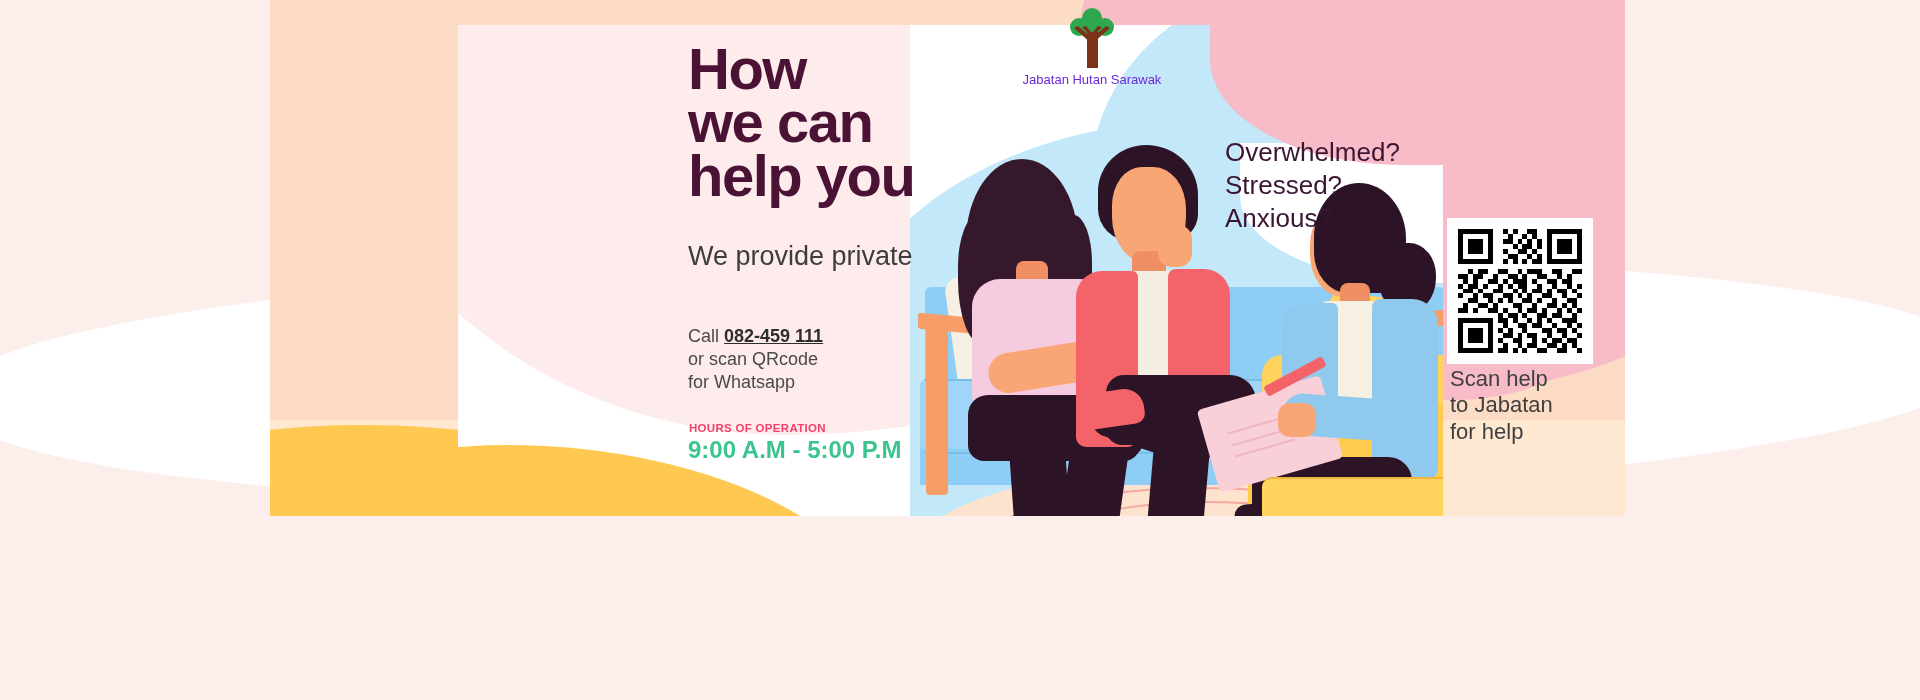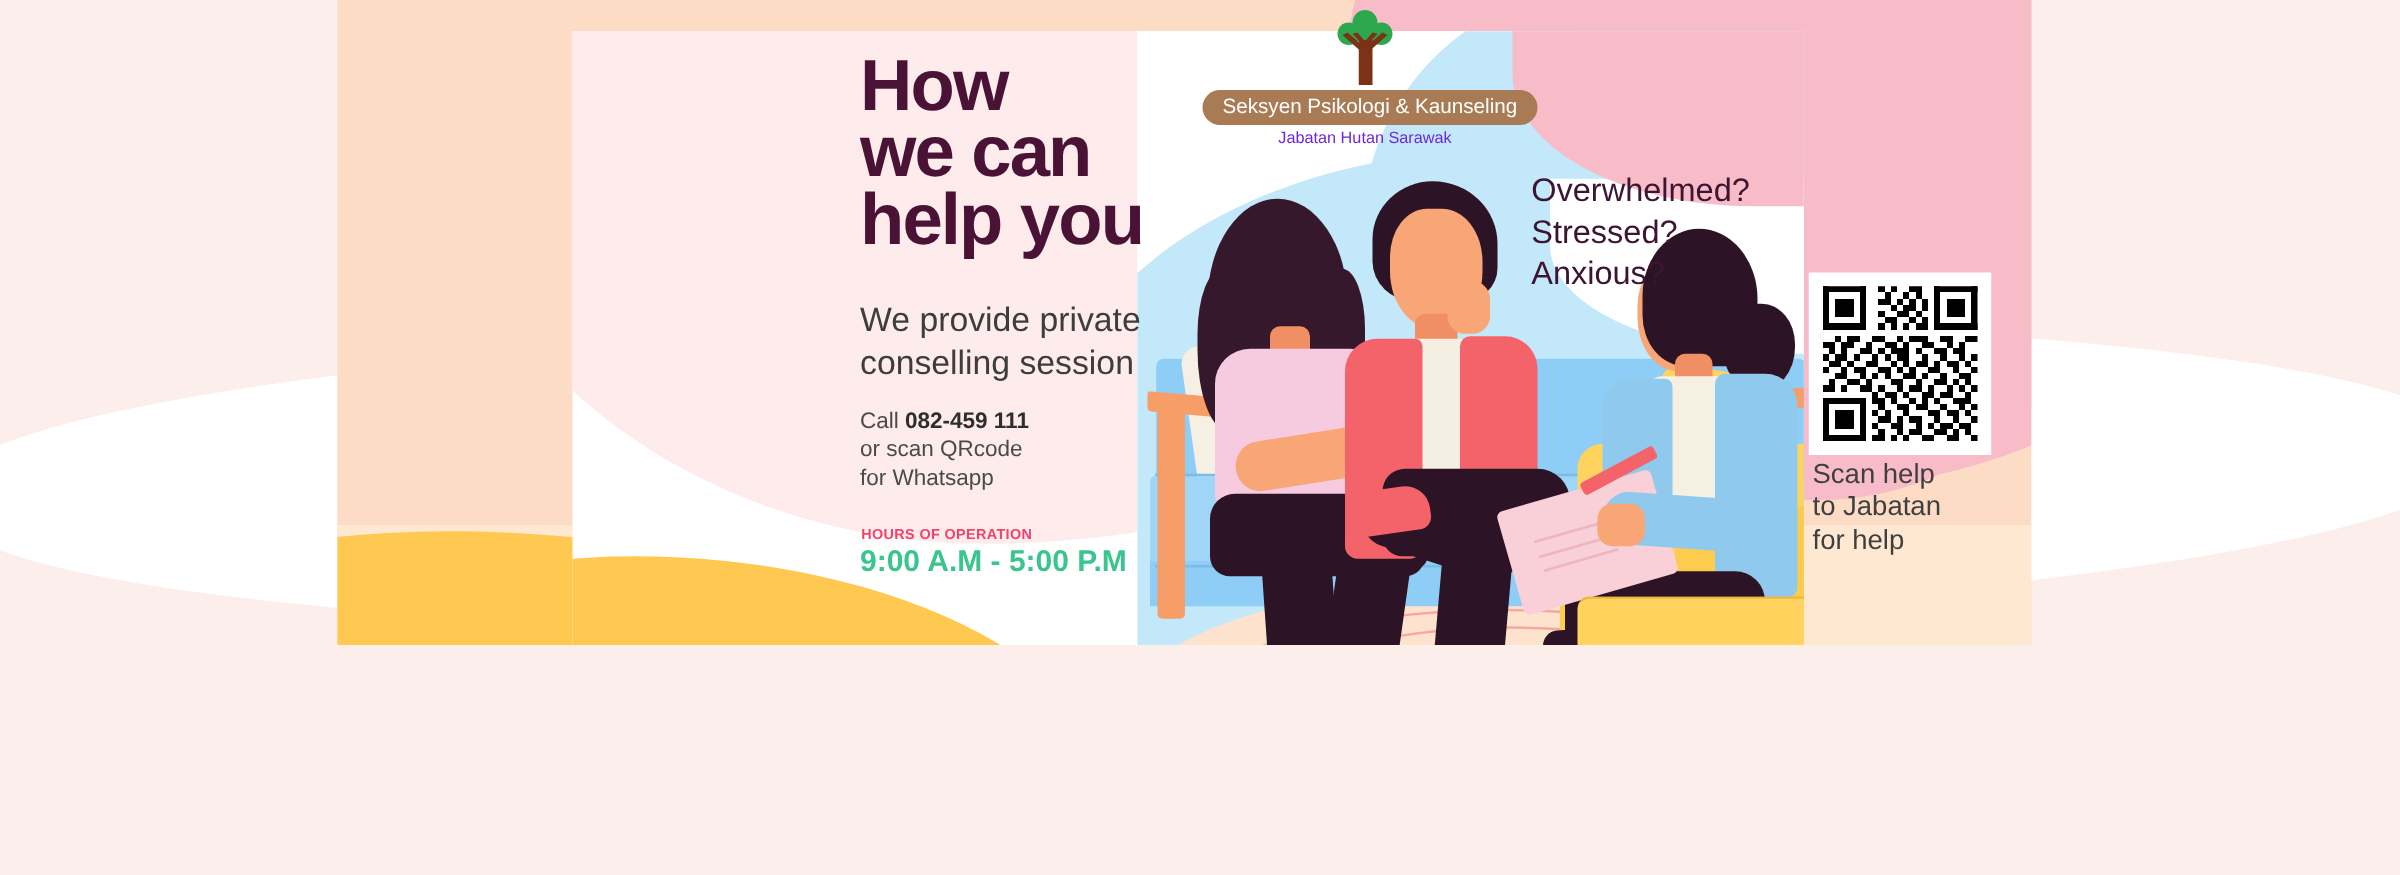--- a/index.html
+++ b/index.html
@@ -180,21 +180,21 @@
     letter-spacing:-1.5px;z-index:30;
   }
   .subhead{
     position:absolute;left:418px;top:240px;width:300px;
     color:#3d3d3d;font-weight:normal;font-size:27px;line-height:1.25;z-index:30;
   }
   .callblock{
     position:absolute;left:418px;top:325px;width:260px;
     color:#4a4a4a;font-size:18px;line-height:1.28;z-index:30;
   }
-  .callblock b{color:#2e2e2e;}
+  .callblock b{color:#2e2e2e;text-decoration:underline;}
   .hours-label{
     position:absolute;left:419px;top:422px;
     color:#f2416b;font-weight:bold;font-size:11.5px;letter-spacing:0.3px;z-index:30;
   }
   .hours-value{
     position:absolute;left:418px;top:436px;
     color:#3ac48e;font-weight:bold;font-size:24px;z-index:30;
   }
 
   
@@ -327,21 +327,20 @@
     </div>
 
     <div class="headline">
       <div>How</div>
       <div>we can</div>
       <div>help you</div>
     </div>
 
     <div class="subhead">
       <div>We provide private</div>
-      <div>conselling session</div>
     </div>
 
     <div class="callblock">
       <div><span>Call </span><b>082-459 111</b></div>
       <div>or scan QRcode</div>
       <div>for Whatsapp</div>
     </div>
 
     <div class="hours-label">HOURS OF OPERATION</div>
     <div class="hours-value">9:00 A.M - 5:00 P.M</div>
@@ -351,21 +350,20 @@
         <circle cx="30" cy="10" r="10" fill="#2da84f"></circle>
         <circle cx="17" cy="19" r="9" fill="#2da84f"></circle>
         <circle cx="43" cy="19" r="9" fill="#2da84f"></circle>
         <rect x="10" y="19" width="40" height="6" fill="#2da84f"></rect>
         <rect x="25" y="24" width="11" height="36" fill="#7b3217"></rect>
         <path d="M30 36 L12 20 L16 18 L30 30 Z" fill="#7b3217"></path>
         <path d="M30 36 L48 20 L44 18 L30 30 Z" fill="#7b3217"></path>
         <path d="M30 30 L20 19 L24 18 L30 25 Z" fill="#7b3217"></path>
         <path d="M30 30 L40 19 L36 18 L30 25 Z" fill="#7b3217"></path>
       </svg>
-      <span class="logo-pill">Seksyen Psikologi &amp; Kaunseling</span>
       <span class="logo-sub">Jabatan Hutan Sarawak</span>
     </div>
 
     <div class="questions">
       <div>Overwhelmed?</div>
       <div>Stressed?</div>
       <div>Anxious?</div>
     </div>
 
     <div class="qr-wrap">

